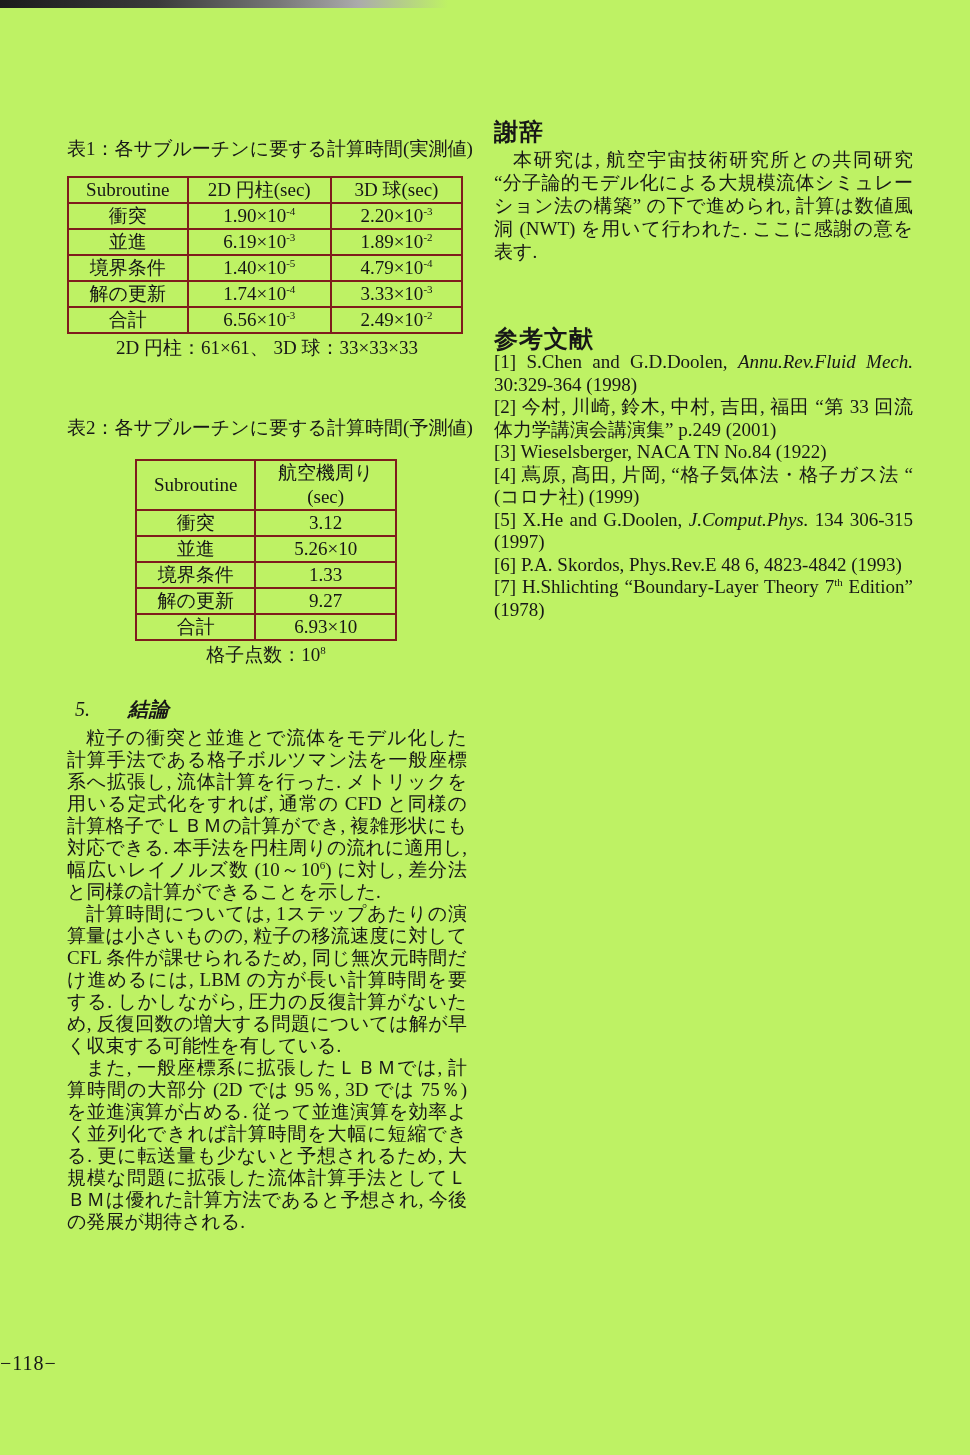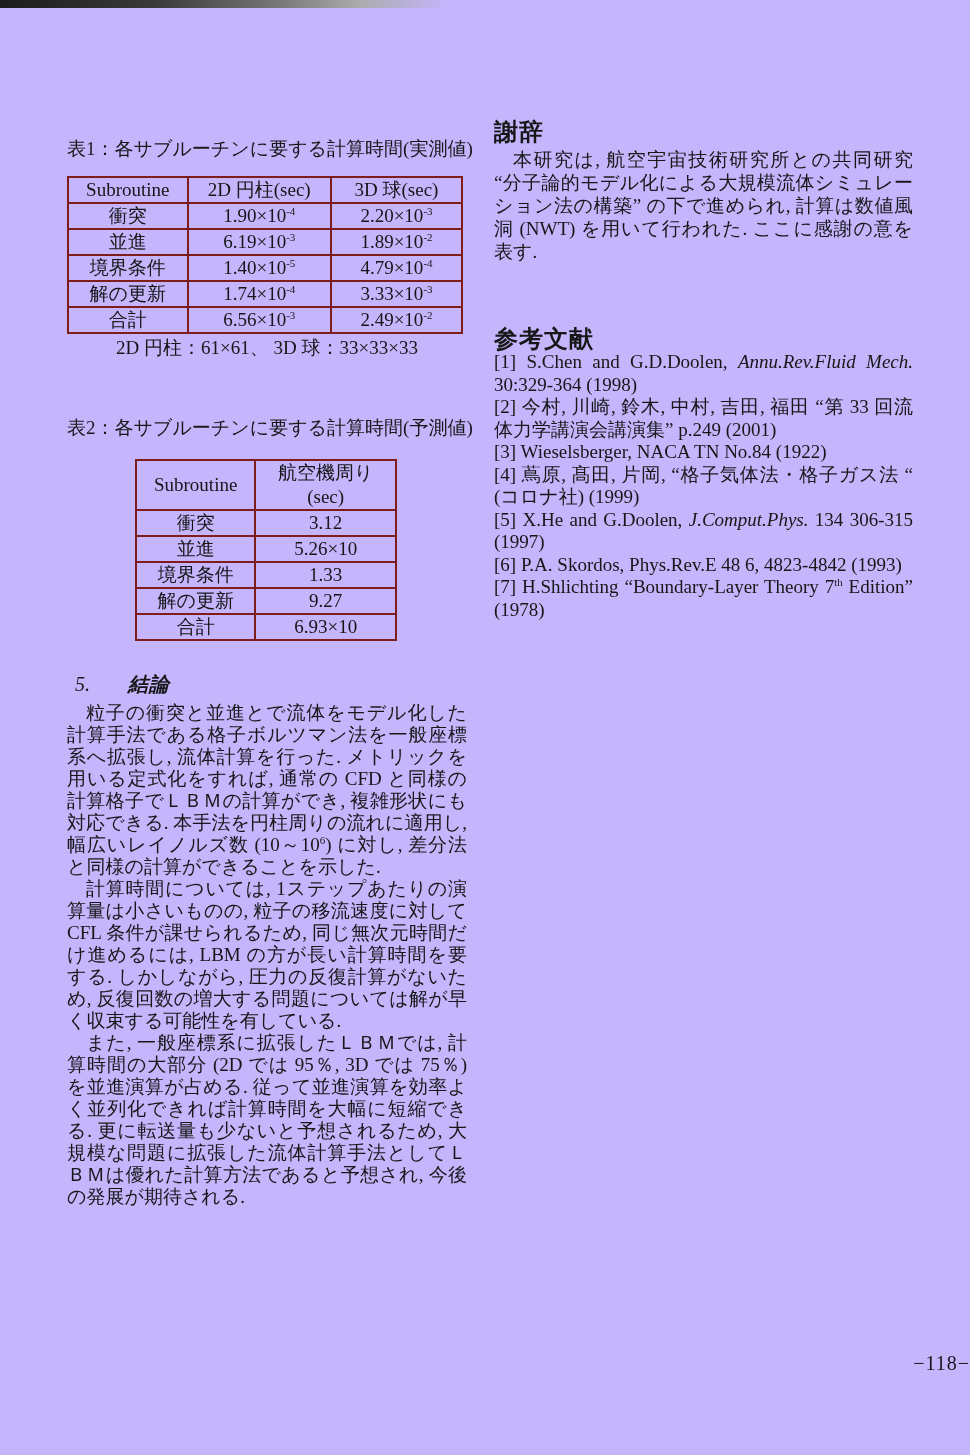--- a/index.html
+++ b/index.html
@@ -1,19 +1,19 @@
 <!DOCTYPE html>
 <html><head>
 <meta charset="utf-8">
 <style>
   html,body{margin:0;padding:0;background:#ffffff;}
   .page{
     position:relative;
     width:970px;height:1455px;
-    background:#c4b5fd;
+    background:#bef264;
     font-family:"Liberation Serif","DejaVu Serif",serif;
     color:#171717;
     overflow:hidden;
   }
   .scan-strip{
     position:absolute;top:0;left:0;width:448px;height:8px;
     background:linear-gradient(to right,#1c1c1c 0%,#3a3a3a 35%,#777 62%,#ababab 80%,rgba(200,200,200,0) 100%);
   }
   .col-left{position:absolute;left:67px;top:138px;width:400px;}
   .col-right{position:absolute;left:494px;top:120px;width:419px;}
@@ -38,21 +38,21 @@
   p.body{margin:0;font-size:19px;line-height:22px;text-align:justify;text-indent:1em;}
   p.first{margin-top:6px;}
 
   .r-heading{font-size:24px;line-height:24px;font-weight:bold;letter-spacing:1px;}
   p.ack{margin:4px 0 0 0;font-size:19px;line-height:23px;text-align:justify;text-indent:1em;}
   .refs-heading{margin-top:64px;}
   .ref-item{font-size:19px;line-height:22.5px;text-align:justify;margin:0;}
 
   .page-number{
     position:absolute;top:1352px;left:0;width:970px;
-    text-align:right;font-size:20px;letter-spacing:1px;
+    text-align:left;font-size:20px;letter-spacing:1px;
   }
 </style>
 </head>
 <body>
 
 <div class="page">
   <div class="scan-strip"></div>
 
   <div class="col-left">
 
@@ -116,20 +116,21 @@
       <tr>
         <td>解の更新</td>
         <td>9.27</td>
       </tr>
       <tr>
         <td>合計</td>
         <td>6.93×10</td>
       </tr>
     </tbody>
       </table>
+    <div class="tbl-foot foot2"><span>格子点数：10</span><sup>8</sup></div>
 
     <div class="sec-heading">
       <span class="num">5.</span><b>結論</b>
     </div>
 
     <p class="body first"><span>粒子の衝突と並進とで流体をモデル化した計算手法である格子ボルツマン法を一般座標系へ拡張し, 流体計算を行った. メトリックを用いる定式化をすれば, 通常の CFD と同様の計算格子でＬＢＭの計算ができ, 複雑形状にも対応できる. 本手法を円柱周りの流れに適用し, 幅広いレイノルズ数 (10～10</span><sup>6</sup><span>) に対し, 差分法と同様の計算ができることを示した.</span></p>
     <p class="body">計算時間については, 1ステップあたりの演算量は小さいものの, 粒子の移流速度に対して CFL 条件が課せられるため, 同じ無次元時間だけ進めるには, LBM の方が長い計算時間を要する. しかしながら, 圧力の反復計算がないため, 反復回数の増大する問題については解が早く収束する可能性を有している.</p>
     <p class="body">また, 一般座標系に拡張したＬＢＭでは, 計算時間の大部分 (2D では 95％, 3D では 75％) を並進演算が占める. 従って並進演算を効率よく並列化できれば計算時間を大幅に短縮できる. 更に転送量も少ないと予想されるため, 大規模な問題に拡張した流体計算手法としてＬＢＭは優れた計算方法であると予想され, 今後の発展が期待される.</p>
   </div>
 

